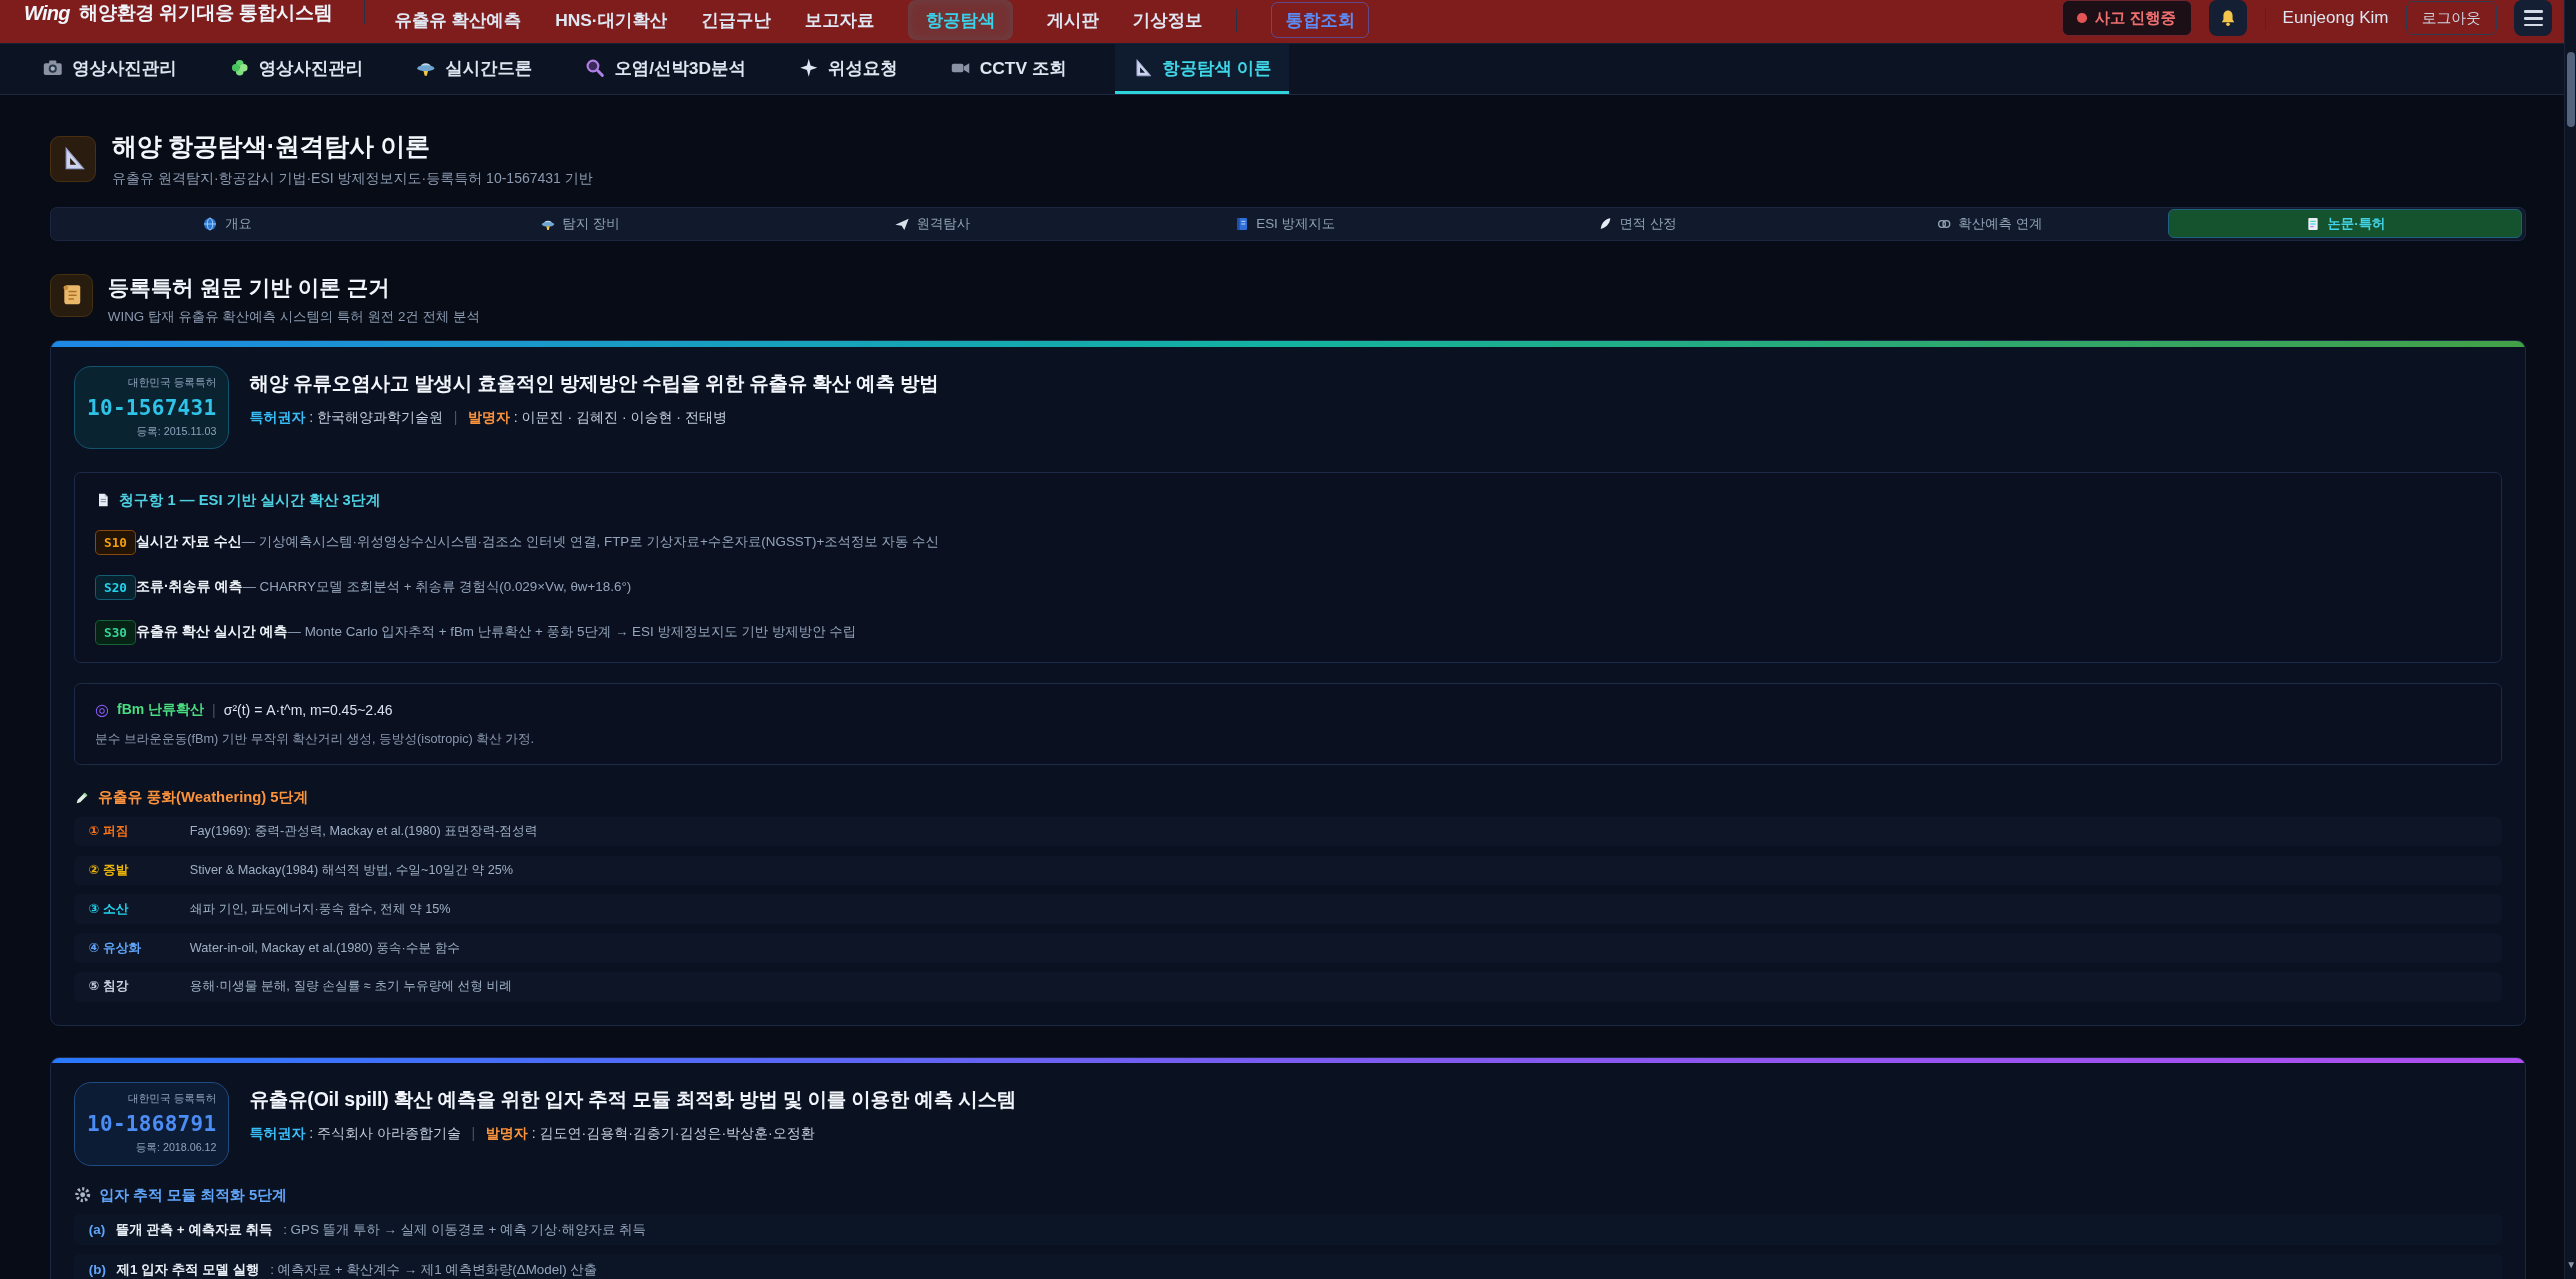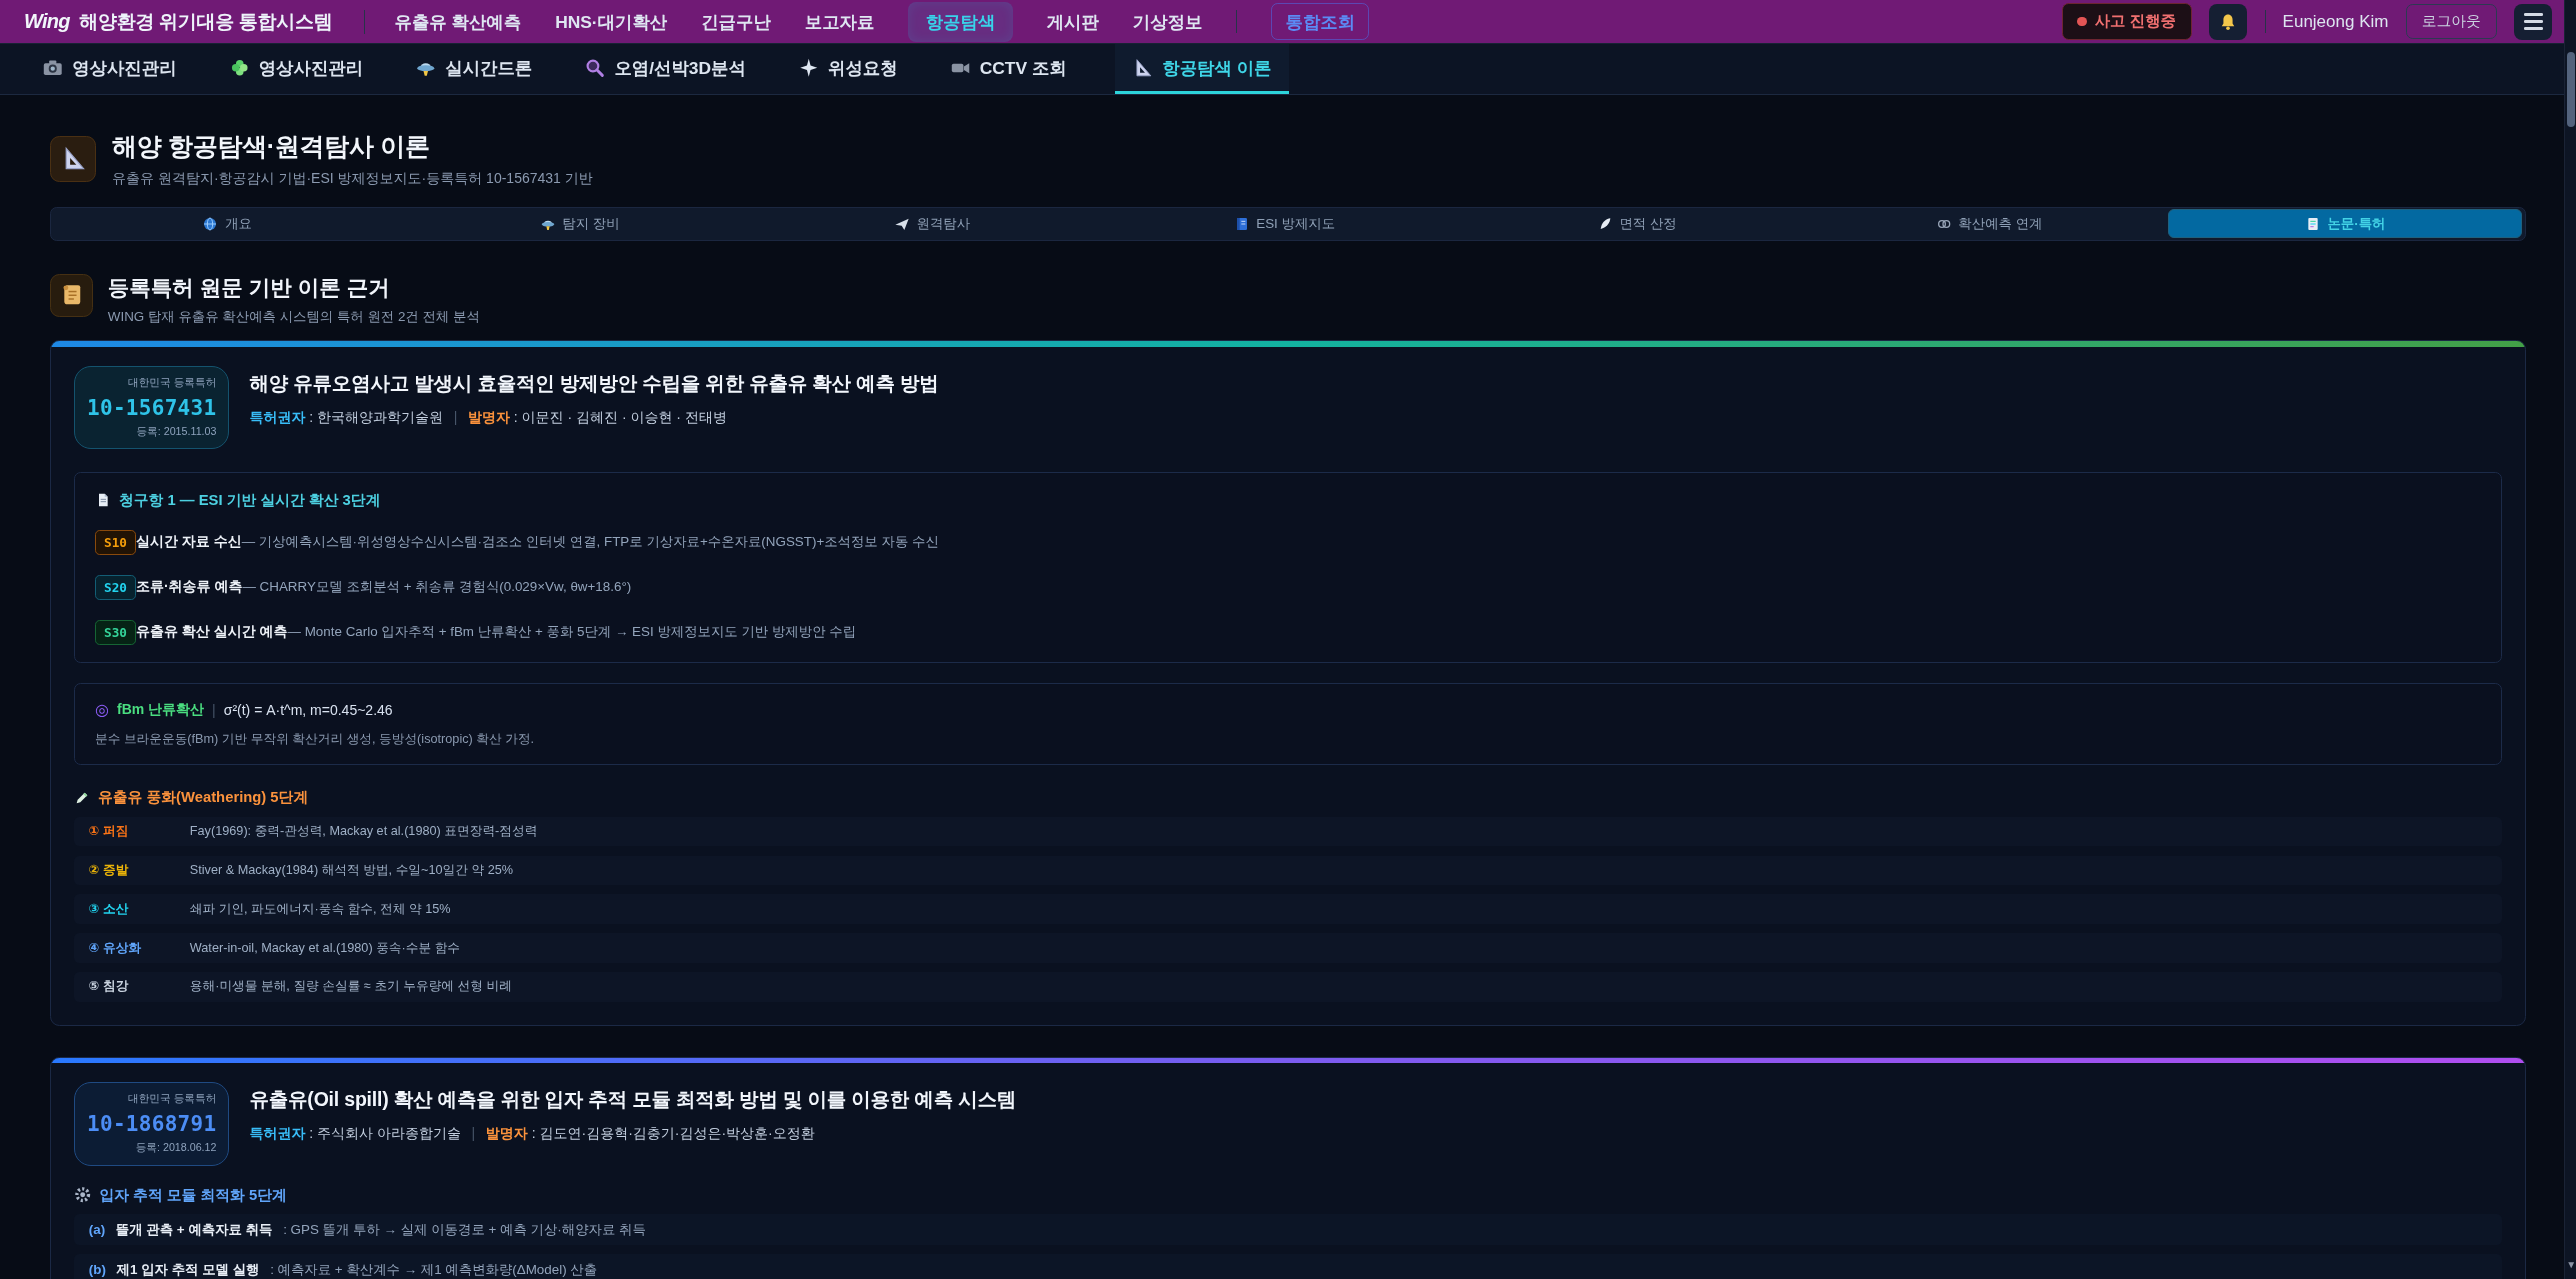--- a/index.html
+++ b/index.html
@@ -1,22 +1,22 @@
 <!DOCTYPE html>
 <html style="font-size:10.7px"><head>
 <meta charset="utf-8">
 <style>
   * { margin:0; padding:0; box-sizing:border-box; }
   html,body { width:2576px; height:1279px; overflow:hidden; background:#070c16;
     font-family:"Liberation Sans","DejaVu Sans",sans-serif; color:#dbe3ee; }
   .mono { font-family:"DejaVu Sans Mono","Liberation Mono",monospace; }
 
   
-  .topbar { height:44px; background:#701a75; border-bottom:0.7px solid #182234;
-    display:flex; align-items:center; padding:0 24px; }
+  .topbar { height:44px; background:#7f1d1d; border-bottom:0.7px solid #182234;
+    display:flex; align-items:flex-start; padding:0 24px; }
   .brand { display:flex; align-items:center; gap:9.4px; }
   .brand-mark { font-style:italic; font-weight:800; font-size:20px; color:#f2f6fb; letter-spacing:-0.7px; }
   .brand-title { font-weight:800; font-size:19px; color:#eef3fa; letter-spacing:-0.3px; }
   .vdiv { width:0.7px; height:24px; background:#273349; margin:0 29.5px 0 32px; }
   .nav { display:flex; align-items:center; gap:34px; }
   .nav-item { font-size:17.4px; font-weight:700; color:#dfe7f2; cursor:pointer; white-space:nowrap; }
   .nav-item.active { color:#38d3ea; background:rgba(34,211,238,0.10); padding:8px 17.4px; border-radius:8px;
     box-shadow:0 0 12px rgba(34,211,238,0.12) inset; }
   .nav-sep { width:0.7px; height:23px; background:#273349; }
   .nav-item.special { color:#5b8bf5; border:1.3px solid rgba(77,110,230,0.55); border-radius:6.7px; padding:5.4px 13.4px; }
@@ -47,21 +47,21 @@
     display:flex; align-items:center; justify-content:center; }
   .page-icon svg { width:27px; height:27px; }
   .page-title { font-size:25px; font-weight:800; color:#f3f7fc; letter-spacing:-0.3px; }
   .page-sub { font-size:14px; color:#8b9ab0; margin-top:6.7px; }
 
   .tabstrip { margin-top:19px; background:#101a2c; border:0.7px solid #1b2740; border-radius:6.7px;
     height:34px; display:flex; align-items:center; }
   .tab { flex:1; display:flex; align-items:center; justify-content:center; gap:6.7px;
     font-size:13.4px; color:#8fa0b6; cursor:pointer; height:100%; }
   .tab svg { width:16px; height:16px; }
-  .tab.active { background:#0369a1; border:0.7px solid #1f617e; border-radius:6px; color:#43d3e6;
+  .tab.active { background:#14532d; border:0.7px solid #1f617e; border-radius:6px; color:#43d3e6;
     font-weight:700; height:29.5px; margin:0 2.7px; }
 
   .section-head { display:flex; align-items:center; gap:14.8px; margin-top:24px; }
   .section-icon { width:43px; height:43px; border-radius:9.4px; background:#271c0e; border:0.7px solid #46globalThis;
     border:0.7px solid #453013; display:flex; align-items:center; justify-content:center; }
   .section-icon svg { width:25.5px; height:25.5px; }
   .section-title { font-size:21.5px; font-weight:800; color:#f1f5fb;margin-top:8px; }
   .section-sub { font-size:13.4px; color:#8b9ab0; margin-top:6px; }
 
   

